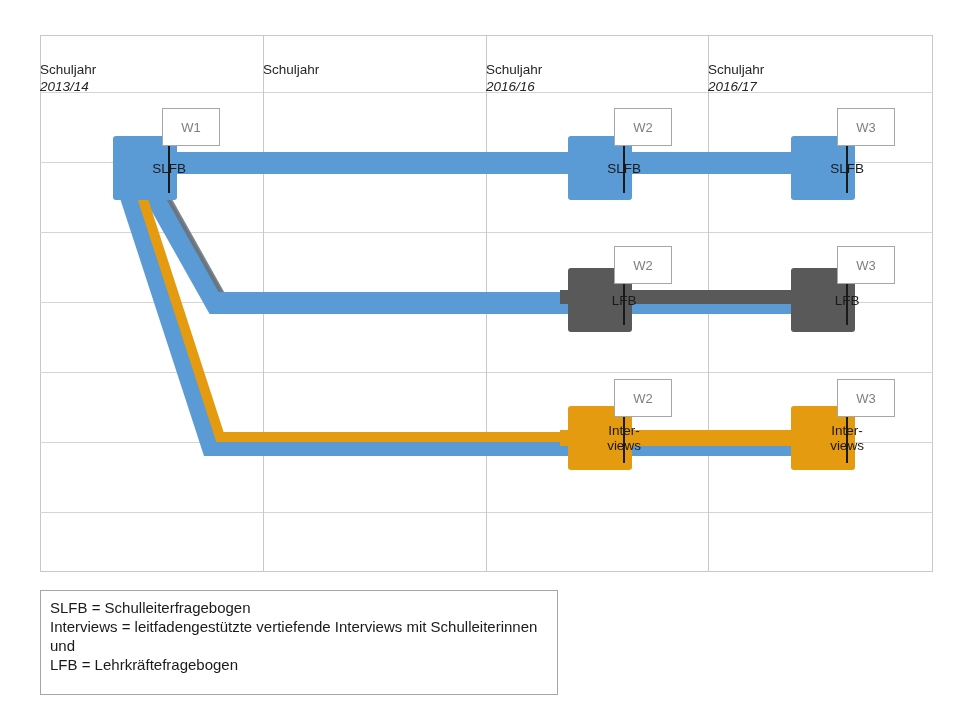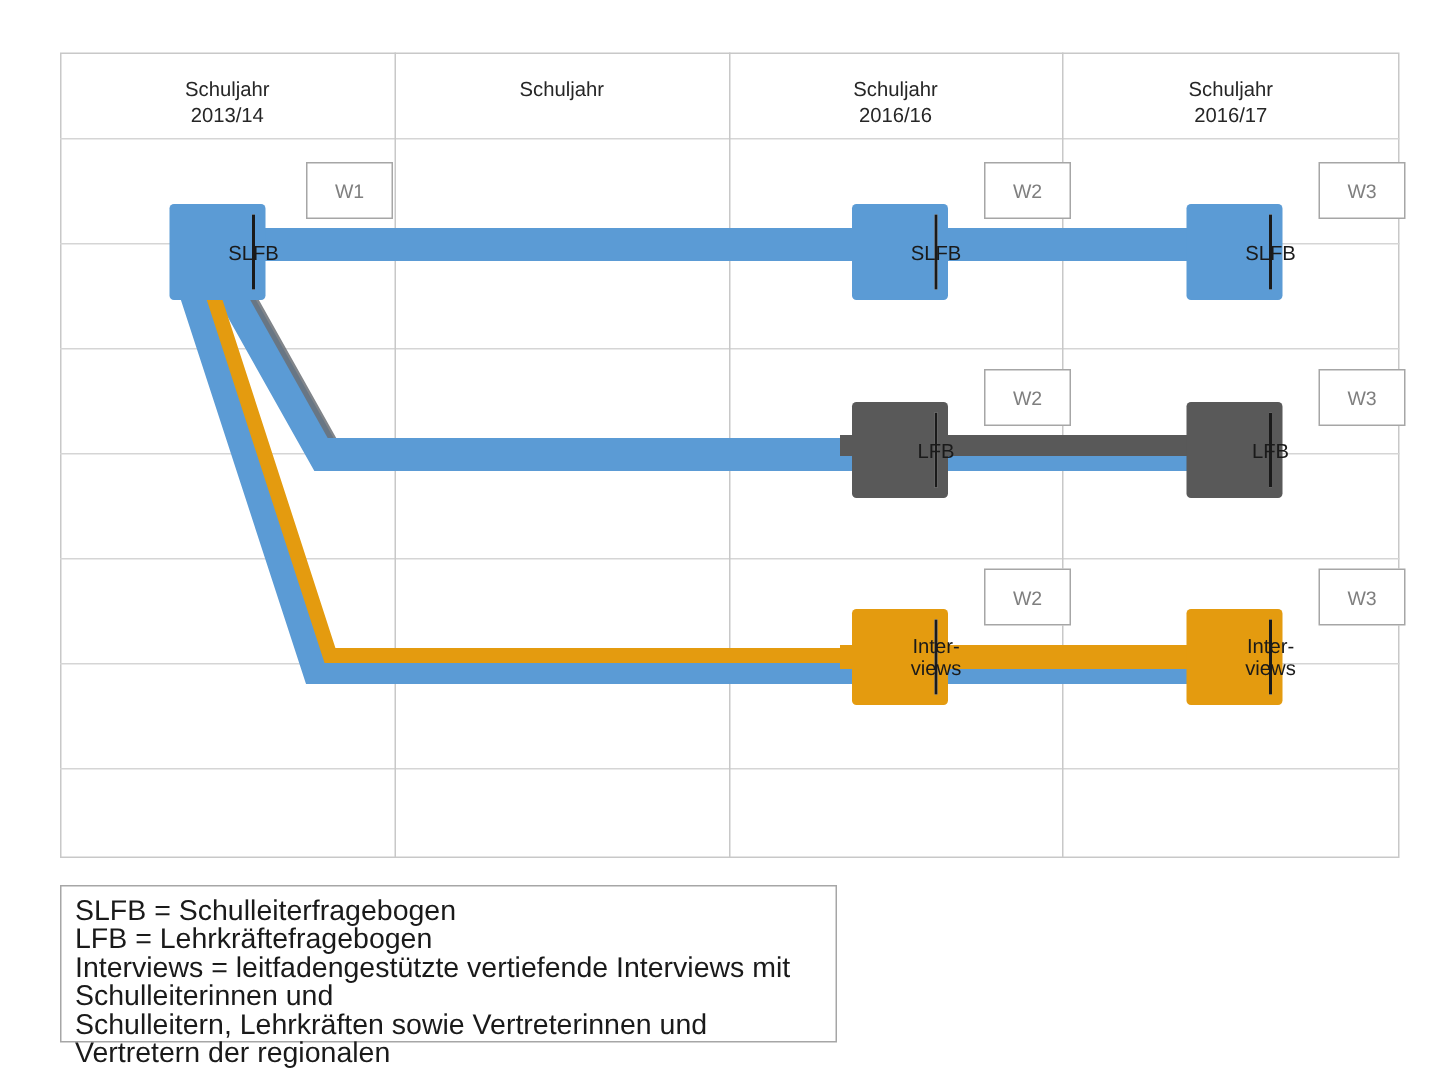--- a/index.html
+++ b/index.html
@@ -41,28 +41,28 @@
     position: absolute;
     top: 0;
     width: 1px;
     height: 537px;
     background: #c8c8c8;
   }
 
   
   .col-header {
     position: absolute;
-    top: 16px;
-    text-align: center;
+    top: 26px;
+    text-align: left;
     font-size: 13.5px;
     color: #262626;
     line-height: 17px;
   }
   .col-header .l1 { display: block; }
-  .col-header .l2 { display: block; }
+  .col-header .l2 { display: block; font-style: italic; }
 
   
   #connectors {
     position: absolute;
     left: 0; top: 0;
     width: 893px;
     height: 537px;
   }
 
   
@@ -97,38 +97,37 @@
   .wave-box {
     position: absolute;
     box-sizing: border-box;
     background: #ffffff;
     border: 1px solid #a6a6a6;
     display: flex;
     align-items: center;
     justify-content: center;
     font-size: 13px;
     color: #7f7f7f;
-    margin-left: 42px;
   }
 
   
   #legend {
     position: absolute;
     left: 40px;
     top: 590px;
     width: 518px;
     height: 105px;
     box-sizing: border-box;
     background: #ffffff;
     border: 1px solid #a6a6a6;
     padding: 7px 9px 0 9px;
   }
   #legend p {
     margin: 0;
-    font-size: 19px;
+    font-size: 15px;
     line-height: 19px;
     color: #1a1a1a;
   }
 </style>
 </head>
 <body>
 
 <div id="chart-area">
 
   <div class="grid-outline"></div>
@@ -226,16 +225,15 @@
 views</div>
   </div>
   <div class="wave-box" style="left:797px; top:344px; width:58px; height:38px;">
     <span>W3</span>
   </div>
 
 </div>
 
 <div id="legend">
   <p>SLFB = Schulleiterfragebogen</p>
+  <p>Interviews = leitfadengestützte vertiefende Interviews mit Schulleiterinnen und</p>
   <p>LFB = Lehrkräftefragebogen</p>
-  <p>Interviews = leitfadengestützte vertiefende Interviews mit Schulleiterinnen und</p>
-  <p>Schulleitern, Lehrkräften sowie Vertreterinnen und Vertretern der regionalen</p>
 </div>
 
 </body></html>

